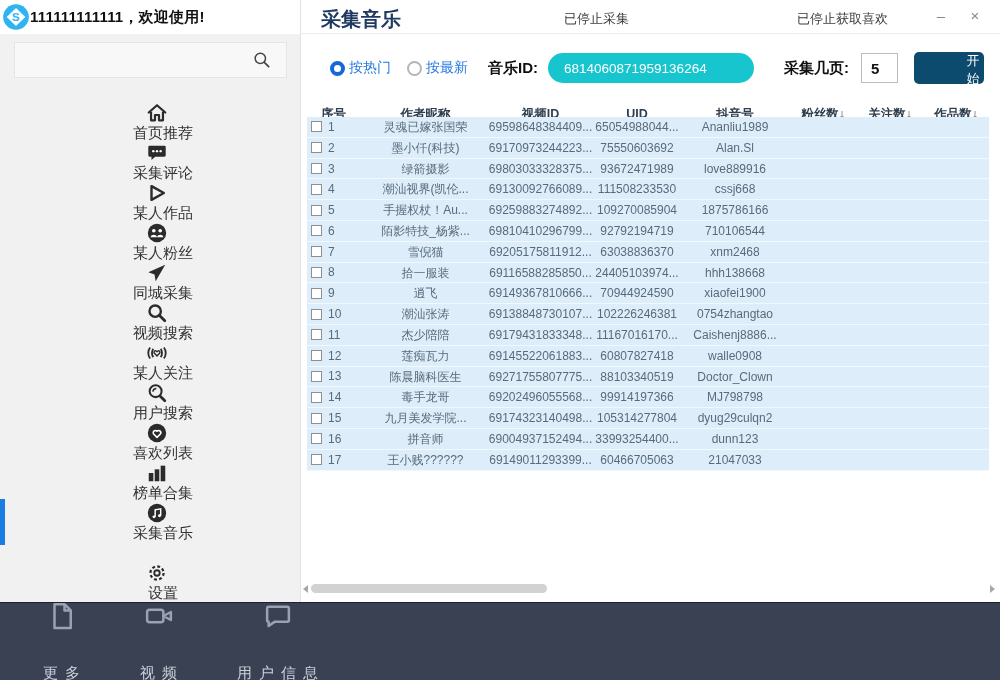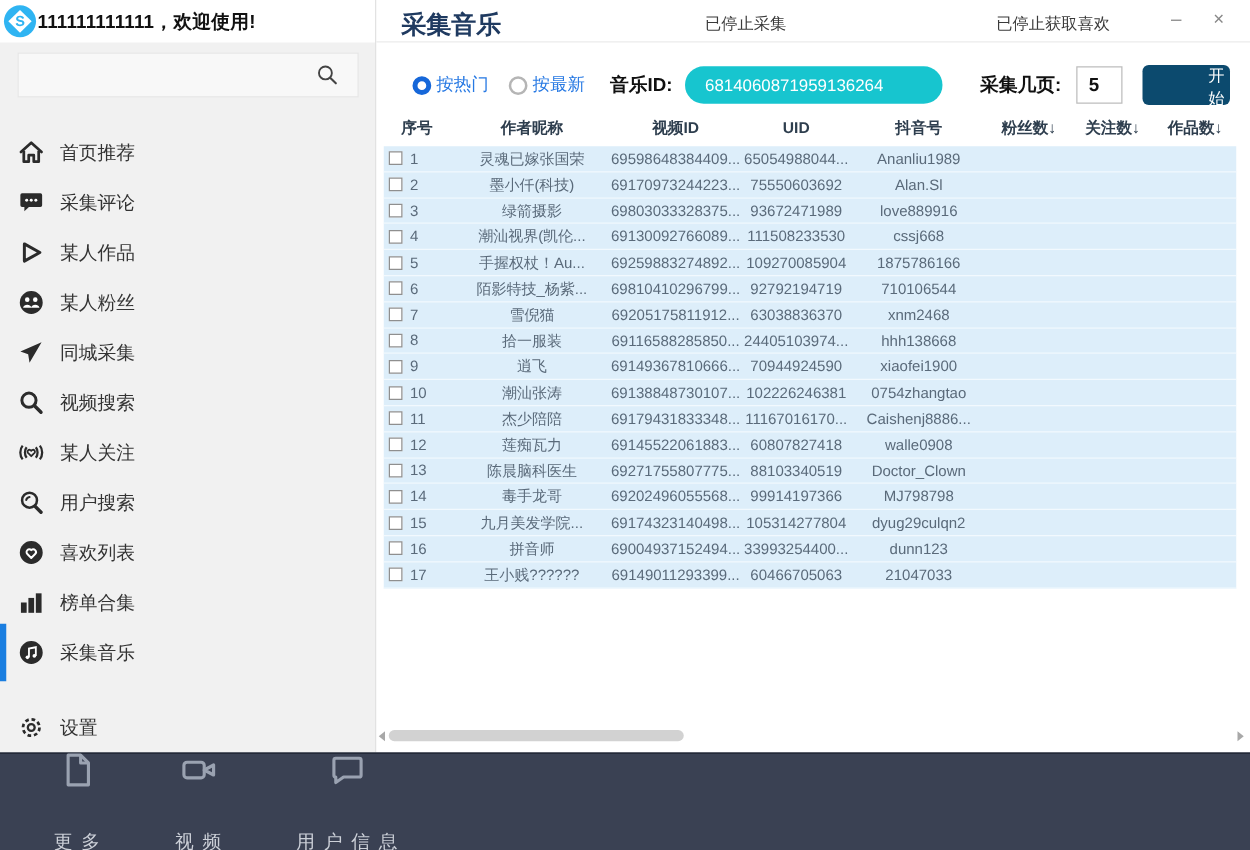--- a/index.html
+++ b/index.html
@@ -11,21 +11,21 @@
   }
   
   .sidebar { position:absolute; left:0; top:0; width:300px; height:602px; background:#f1f1f1; }
   .titlebar { position:absolute; left:0; top:0; width:100%; height:34px; background:#fff; display:flex; align-items:center; }
   .logo { width:28px; height:28px; margin-left:2px; flex:0 0 auto; }
   .app-title { margin-left:0; font-size:15px; font-weight:bold; color:#111; letter-spacing:0.2px; }
   .searchbox { position:absolute; left:14px; top:42px; width:273px; height:36px; background:#f8f8f8; border:1px solid #e6e6e6; display:flex; align-items:center; justify-content:flex-end; }
   .searchbox input { flex:1; height:100%; border:none; outline:none; background:transparent; font-size:14px; padding:0 8px; color:#333; }
   .search-glyph { width:20px; height:20px; margin-right:14px; color:#444; }
   .menu { position:absolute; left:0; top:102px; width:100%; }
-  .menu-item { position:relative; height:40px; display:flex; align-items:center; padding-left:14px; cursor:pointer; }
+  .menu-item { position:relative; height:40px; display:flex; align-items:center; padding-left:14px; cursor:pointer;flex-direction:column; }
   .menu-item.settings-gap { margin-top:20px; }
   .menu-item.active::before { content:""; position:absolute; left:0; top:-3px; height:46px; width:5px; background:#1a7ee0; }
   .mi-icon { width:22px; height:22px; color:#2b2b2b; flex:0 0 auto; }
   .mi-icon svg, .search-glyph svg, .bb-icon svg, .logo svg { width:100%; height:100%; display:block; }
   .mi-label { margin-left:12px; font-size:15px; color:#333; }
   
   .main { position:absolute; left:300px; top:0; width:700px; height:602px; background:#fff; border-left:1px solid #e2e2e2; }
   .main-header { position:absolute; left:0; top:0; width:100%; height:34px; border-bottom:1px solid #ececec; }
   .page-title { position:absolute; left:20px; top:6px; font-size:20px; font-weight:bold; color:#1f3a60; }
   .status1 { position:absolute; left:263px; top:10px; font-size:13px; color:#3a3a3a; }
@@ -41,21 +41,21 @@
   .radio-label { margin-left:4px; font-size:14px; color:#2779e3; cursor:pointer; }
   .lbl { font-size:15px; font-weight:bold; color:#101010; }
   .music-label { margin-left:20px; }
   .music-input { margin-left:10px; width:206px; height:30px; background:#17c5cf; border:none; outline:none; border-radius:16px; color:#fff; font-size:13.5px; padding:0 16px; }
   .pages-label { margin-left:30px; }
   .pages-input { margin-left:12px; width:37px; height:30px; border:1px solid #bdbdbd; outline:none; text-align:left; padding-left:9px; font-size:15px; font-weight:bold; color:#111; }
   .start-btn { margin-left:16px; width:70px; height:32px; background:#0c4a6e; color:#fff; font-size:13px; border:none; border-radius:5px; cursor:pointer;padding-left:48px; }
   .radio2 { margin-left:16px; }
   
   .thead, .trow { display:grid; grid-template-columns:56px 125px 105px 88px 108px 68px 66px 66px; }
-  .thead { position:absolute; left:6px; top:90px; width:682px; height:24px; }
+  .thead { position:absolute; left:6px; top:102px; width:682px; height:24px; }
   .th { font-size:12.5px; font-weight:600; color:#2e3e4e; text-align:center; line-height:24px; white-space:nowrap; }
   .th.col0 { text-align:left; padding-left:14px; }
   .tbody { position:absolute; left:6px; top:117px; width:682px; }
   .trow { height:20.8px; background:#ddeefa; border-bottom:1px solid #f2f9fe; }
   .td { font-size:12px; color:#5a6a7a; text-align:center; line-height:20px; white-space:nowrap; overflow:hidden; }
   .td.c0 { display:flex; align-items:center; text-align:left; }
   .cb { width:11px; height:11px; background:#fff; border:1px solid #8f8f8f; margin-left:4px; flex:0 0 auto; cursor:pointer; }
   .seq { margin-left:6px; font-size:12px; color:#5a6a7a; }
   
   .hscroll { position:absolute; left:2px; top:583px; width:694px; height:12px; }

